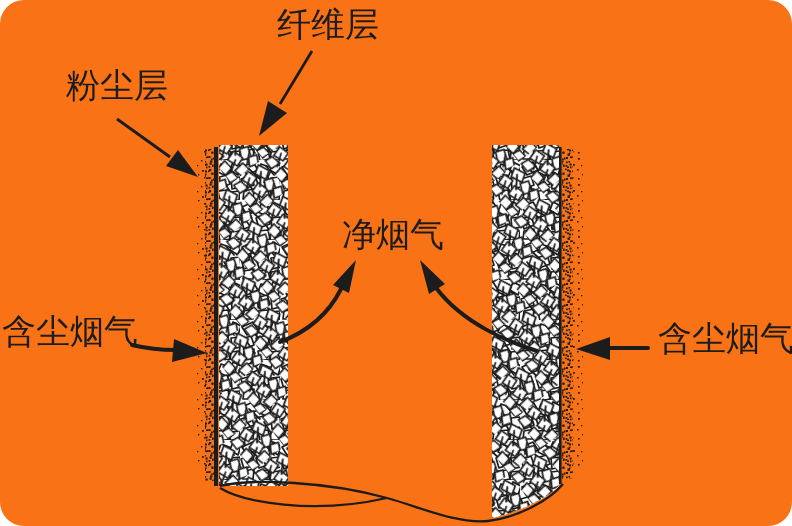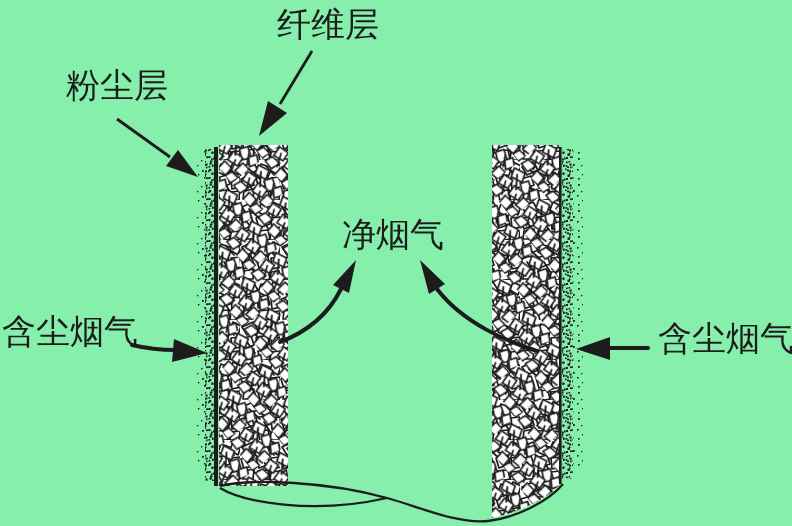--- a/index.html
+++ b/index.html
@@ -4,23 +4,24 @@
 <style>
   html, body {
     margin: 0;
     padding: 0;
     background: #ffffff;
   }
   .stage {
     position: relative;
     width: 792px;
     height: 526px;
-    background: #86efac;
+    background: #f97316;
     overflow: hidden;
     font-family: "Liberation Sans", sans-serif;
+    border-radius: 24px;
   }
   svg { display: block; }
   .label {
     font-family: "Liberation Serif", serif;
     font-size: 34px;
     fill: #1c1c1c;
     letter-spacing: 0px;
   }
   .ink-line   { stroke: #1c1c1c; fill: none; }
   .thin       { stroke-width: 2.3; }

